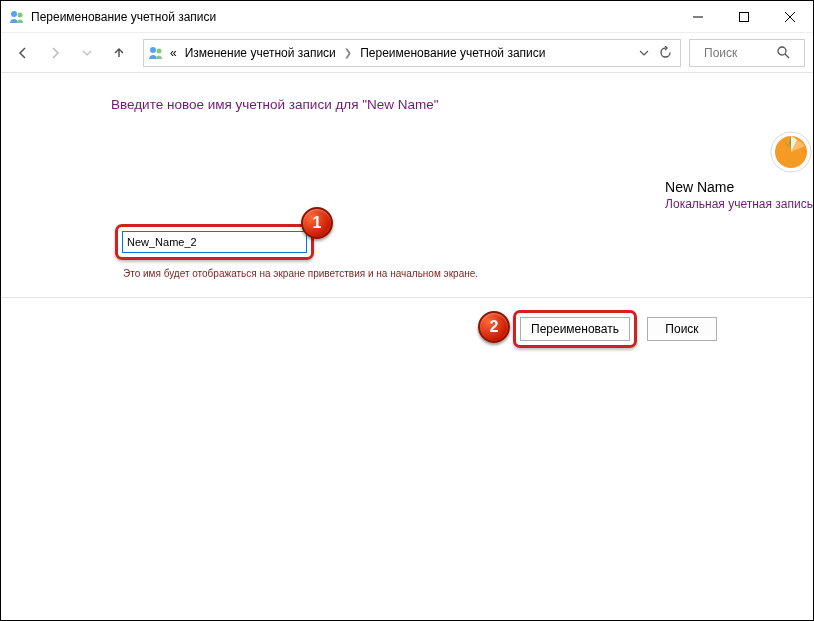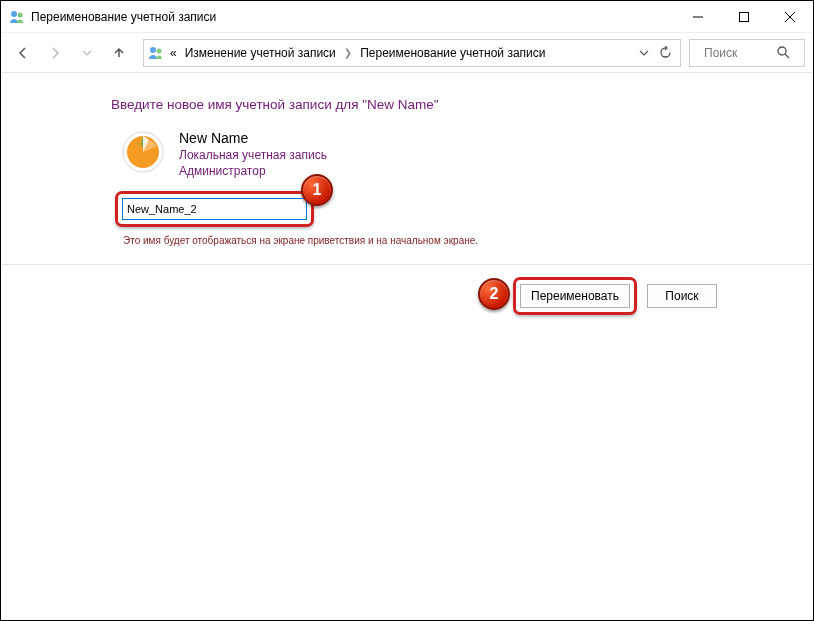--- a/index.html
+++ b/index.html
@@ -119,23 +119,24 @@
     padding: 24px 0 0 0;
     position: relative;
   }
   .heading {
     color: #701a75;
     font-size: 13.5px;
     margin: 0 0 18px 110px;
   }
   .account-row {
     display: flex;
-    align-items: flex-start;
+    align-items: flex-end;
     margin-left: 120px;
-    gap: 14px;
+    gap: 5px;
+    flex-direction: column;
   }
   .avatar {
     width: 44px; height: 44px;
     border-radius: 50%;
     display: flex; align-items: center; justify-content: center;
     font-size: 26px;
     color: #e87a00;
   }
   .account-info .acc-name { font-size: 14px; color: #000; margin-bottom: 1px; }
   .account-info .acc-line { font-size: 12px; color: #701a75; line-height: 1.35; }
@@ -324,21 +325,20 @@
         <path d="M14 10 L18 15 L22 18 L17 13 Z" fill="#6fa84f"></path>
         <g fill="#fff" opacity="0.85">
           <path d="M22 22 L28 10 A16 16 0 0 0 22 6 Z"></path>
           <path d="M22 22 L36 16 A16 16 0 0 0 28 10 Z" opacity="0.4"></path>
         </g>
       </svg>
     </div>
     <div class="account-info">
       <div class="acc-name">New Name</div>
       <div class="acc-line">Локальная учетная запись</div>
-      <div class="acc-line">Администратор</div>
     </div>
   </div>
 
   <div class="input-highlight">
     <input class="name-input" type="text" value="New_Name_2" style="">
     <div class="bubble bubble-1">1</div>
   </div>
 
   <div class="hint">Это имя будет отображаться на экране приветствия и на начальном экране.</div>
 

